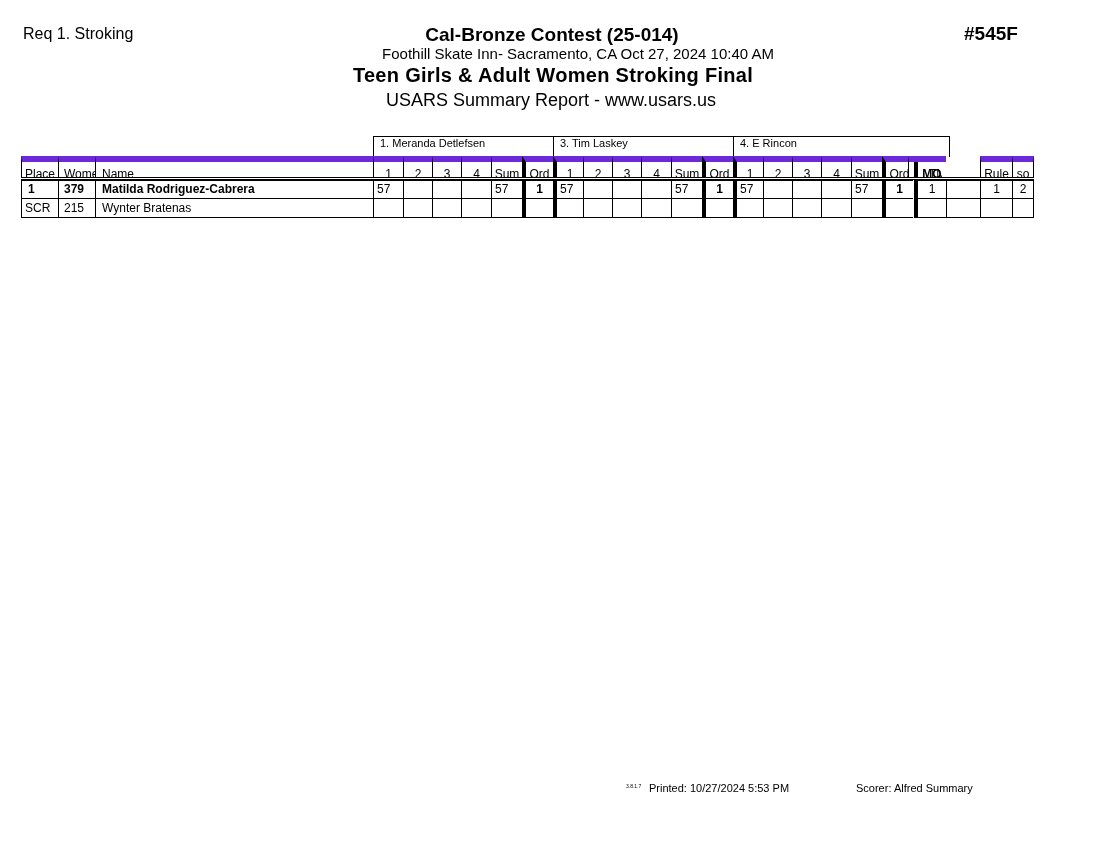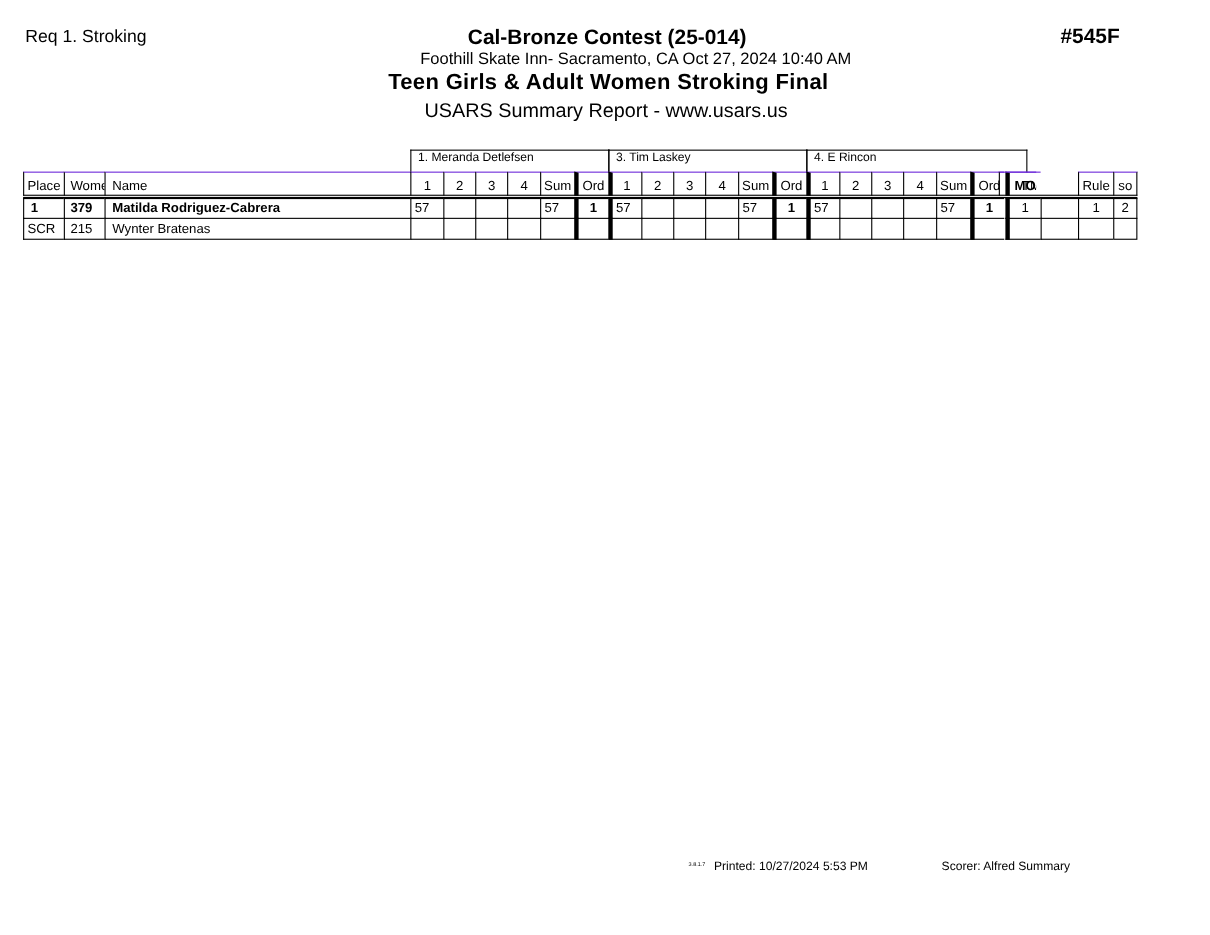--- a/index.html
+++ b/index.html
@@ -8,21 +8,21 @@
   .abs { position: absolute; white-space: nowrap; }
   #req { left: 23px; top: 25px; font-size: 16px; }
   #title { left: 0; width: 1104px; top: 24px; text-align: center; font-size: 19px; font-weight: bold; }
   #venue { left: 0; width: 1084px; top: 45px; text-align: center; font-size: 15px; padding-left: 36px; }
   #event { left: 0; width: 1106px; top: 64px; text-align: center; font-size: 20px; font-weight: bold; letter-spacing: 0.3px; }
   #report { left: 0; width: 1102px; top: 90px; text-align: center; font-size: 18px; }
   #eventnum { left: 964px; top: 23px; font-size: 19px; font-weight: bold; }
 
   .cell { position: absolute; box-sizing: border-box; font-size: 12px; line-height: 1; overflow: hidden; white-space: nowrap; }
   .judge { border: 1px solid #000; border-bottom: none; padding: 1px 0 0 6px; font-size: 11px; height: 21px; top: 136px; }
-  .hdr { top: 156px; height: 22px; border-left: 1px solid #000; border-top: 1px solid #6d28d9; padding-top: 6px; text-align: center; }
+  .hdr { top: 156px; height: 22px; border-left: 1px solid #000; border-top: 6px solid #6d28d9; padding-top: 6px; text-align: center; }
   .r1 { top: 180px; height: 19px; border-left: 1px solid #000; border-top: 1px solid #000; padding-top: 2px; font-size: 12px; }
   .r2 { top: 198px; height: 20px; border-left: 1px solid #000; border-top: 1px solid #000; border-bottom: 1px solid #000; padding-top: 3px; font-size: 12px; }
   .bold { font-weight: bold; }
   .thick { border-left: 4px solid #000 !important; }
   .rightedge { border-right: 1px solid #000; }
   .left { text-align: left; padding-left: 3px; }
   .center { text-align: center; }
   .dbl { position: absolute; left: 21px; width: 1013px; top: 177px; height: 3px; border-top: 1px solid #000; border-bottom: 1px solid #000; box-sizing: border-box; }
 
   #footer-code { left: 626px; top: 783px; font-size: 5px; }
@@ -35,21 +35,21 @@
 <div class="abs" id="req">Req  1.  Stroking</div>
 <div class="abs" id="title">Cal-Bronze Contest (25-014)</div>
 <div class="abs" id="venue">Foothill Skate Inn- Sacramento, CA  Oct 27, 2024  10:40 AM</div>
 <div class="abs" id="event">Teen Girls &amp; Adult Women Stroking Final</div>
 <div class="abs" id="report">USARS Summary Report - www.usars.us</div>
 <div class="abs" id="eventnum">#545F</div>
 
 <div id="table">
     <div class="cell judge" style="left: 373px; width: 181px;">1.  Meranda Detlefsen</div>
     <div class="cell judge" style="left: 553px; width: 181px;">3.  Tim Laskey</div>
-    <div class="cell judge" style="left: 733px; width: 201px;">4.  E Rincon</div>
+    <div class="cell judge" style="left: 733px; width: 217px;">4.  E Rincon</div>
     <div class="cell hdr left" style="left: 21px; width: 37px;">Place</div>
     <div class="cell hdr left" style="left: 58px; width: 37px; padding-left: 5px;">Women</div>
     <div class="cell hdr left" style="left: 95px; width: 278px; padding-left: 6px;">Name</div>
     <div class="cell hdr" style="left: 373px; width: 30px;">1</div>
     <div class="cell hdr" style="left: 403px; width: 29px;">2</div>
     <div class="cell hdr" style="left: 432px; width: 29px;">3</div>
     <div class="cell hdr" style="left: 461px; width: 30px;">4</div>
     <div class="cell hdr" style="left: 491px; width: 31px;">Sum</div>
     <div class="cell hdr thick" style="left: 522px; width: 31px;">Ord</div>
     <div class="cell hdr thick" style="left: 553px; width: 30px;">1</div>

